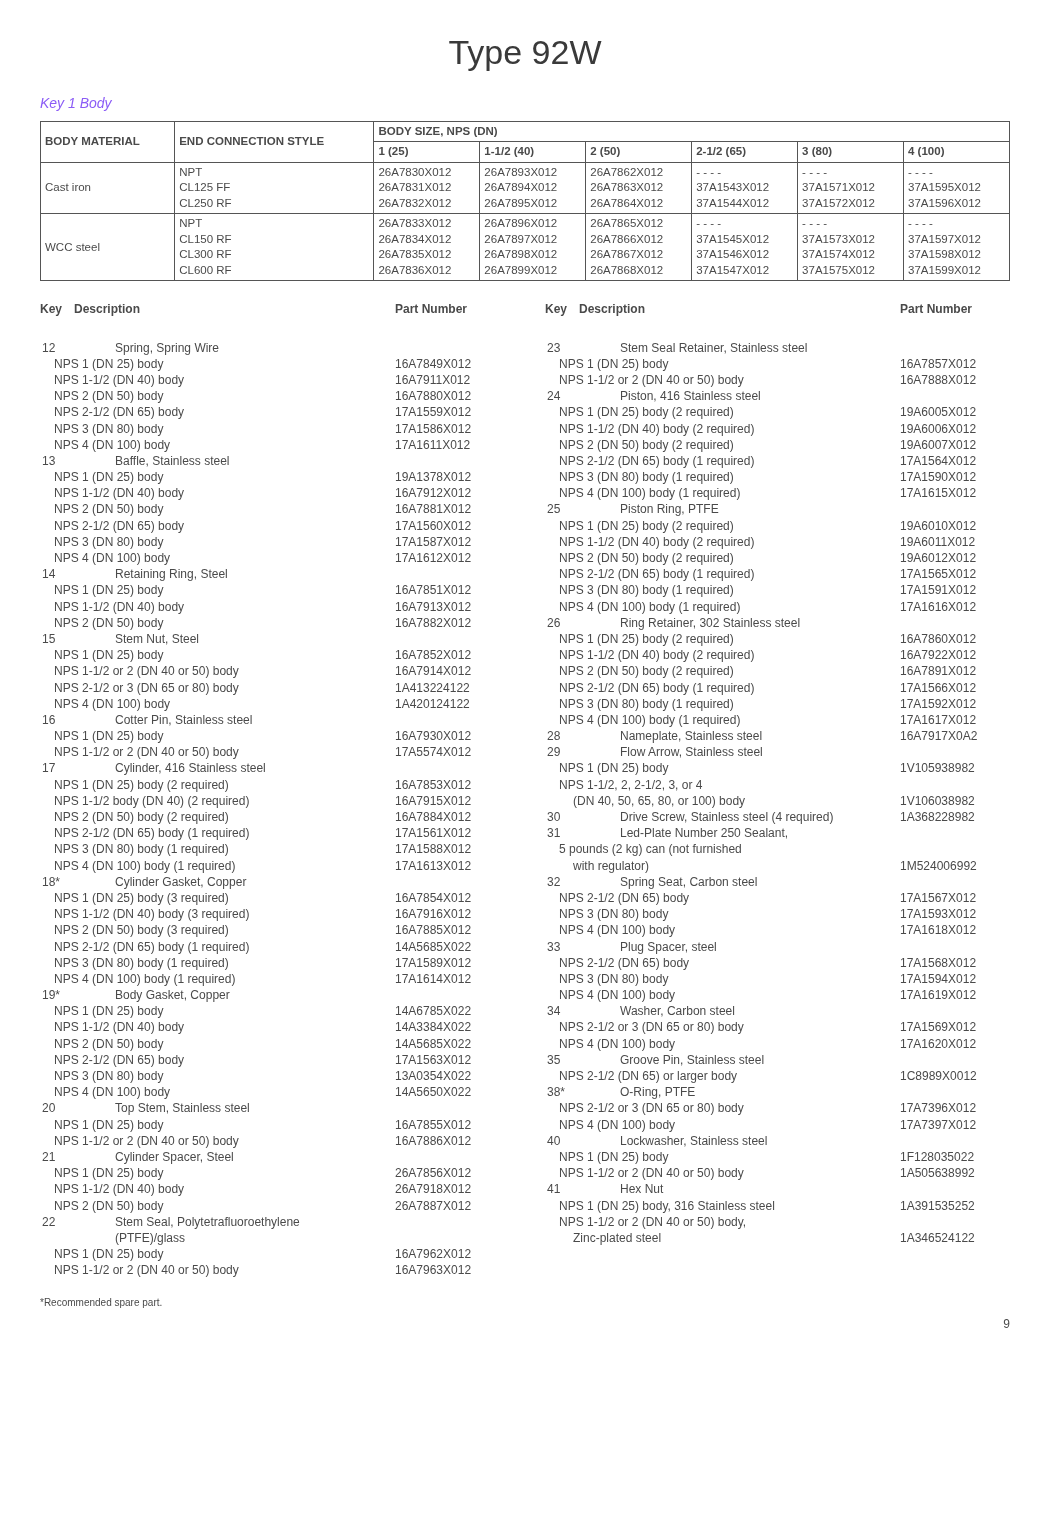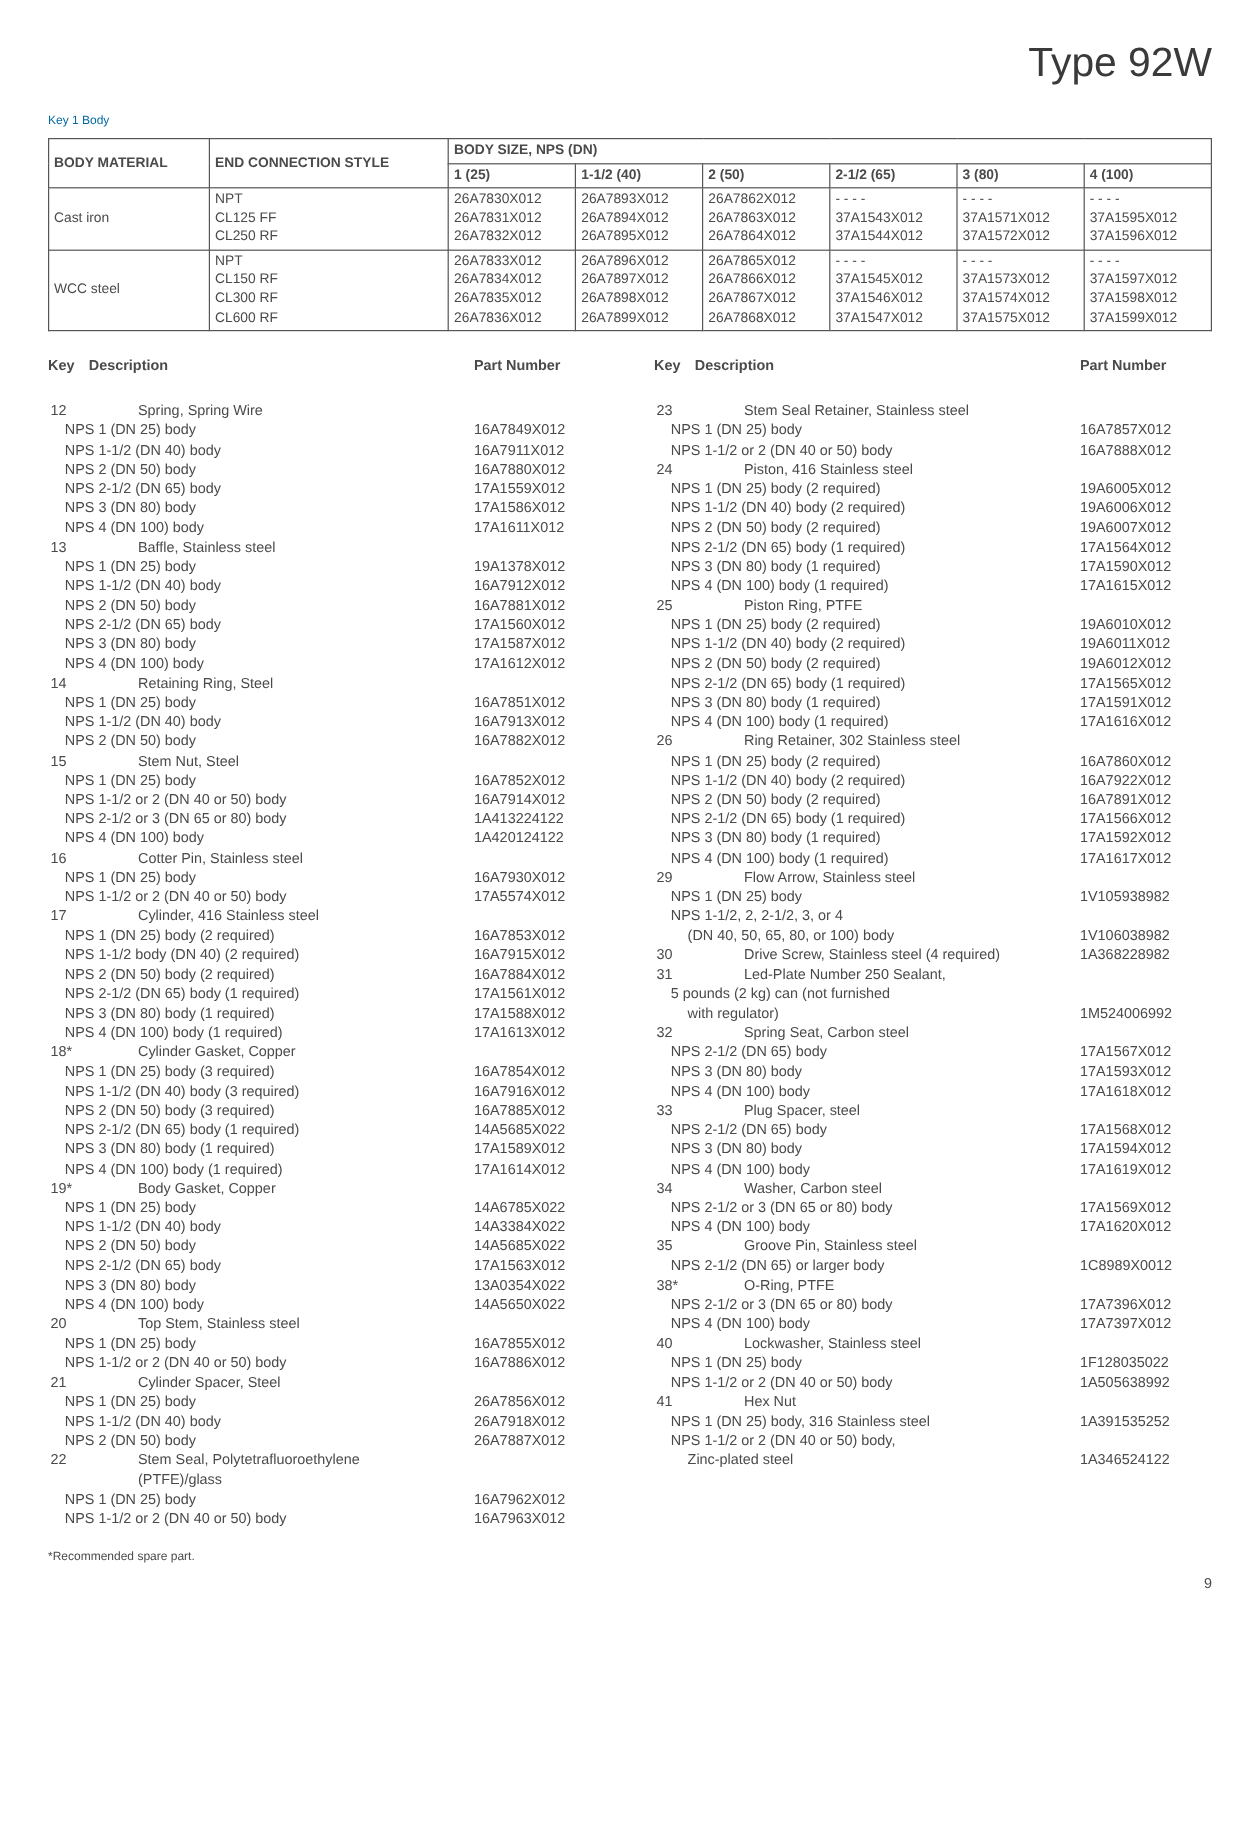--- a/index.html
+++ b/index.html
@@ -6,30 +6,31 @@
   body {
     font-family: Arial, Helvetica, sans-serif;
     margin: 0;
     padding: 30px 40px 20px 40px;
     color: #4a4a4a;
     width: 1050px;
     font-size: 12px;
     line-height: 1.35;
   }
   .page-title {
-    text-align: right;
+    text-align: center;
     font-size: 34px;
     font-weight: 400;
     margin: 0 0 18px 0;
     color: #3a3a3a;
   }
   .key-title {
-    font-size: 10px;
+    font-style: italic;
+    font-size: 14px;
     margin: 0 0 8px 0;
-    color: #0369a1;
+    color: #8b5cf6;
   }
   table.body-table {
     border-collapse: collapse;
     width: 100%;
     margin-bottom: 20px;
     font-size: 11.5px;
   }
   table.body-table th, table.body-table td {
     border: 1px solid #555;
     padding: 2px 4px;
@@ -561,20 +562,25 @@
           <div class="key-n"></div>
           <div class="sub-desc">NPS 3 (DN 80) body (1 required)</div>
           <div class="sub-part">17A1592X012</div>
         </div>
         <div class="sub">
           <div class="key-n"></div>
           <div class="sub-desc">NPS 4 (DN 100) body (1 required)</div>
           <div class="sub-part">17A1617X012</div>
         </div>
         <div class="entry">
+          <div class="key-n">28</div>
+          <div class="desc">Nameplate, Stainless steel</div>
+          <div class="part">16A7917X0A2</div>
+        </div>
+        <div class="entry">
           <div class="key-n">29</div>
           <div class="desc">Flow Arrow, Stainless steel</div>
           <div class="part"></div>
         </div>
         <div class="sub">
           <div class="key-n"></div>
           <div class="sub-desc">NPS 1 (DN 25) body</div>
           <div class="sub-part">1V105938982</div>
         </div>
         <div class="sub">

